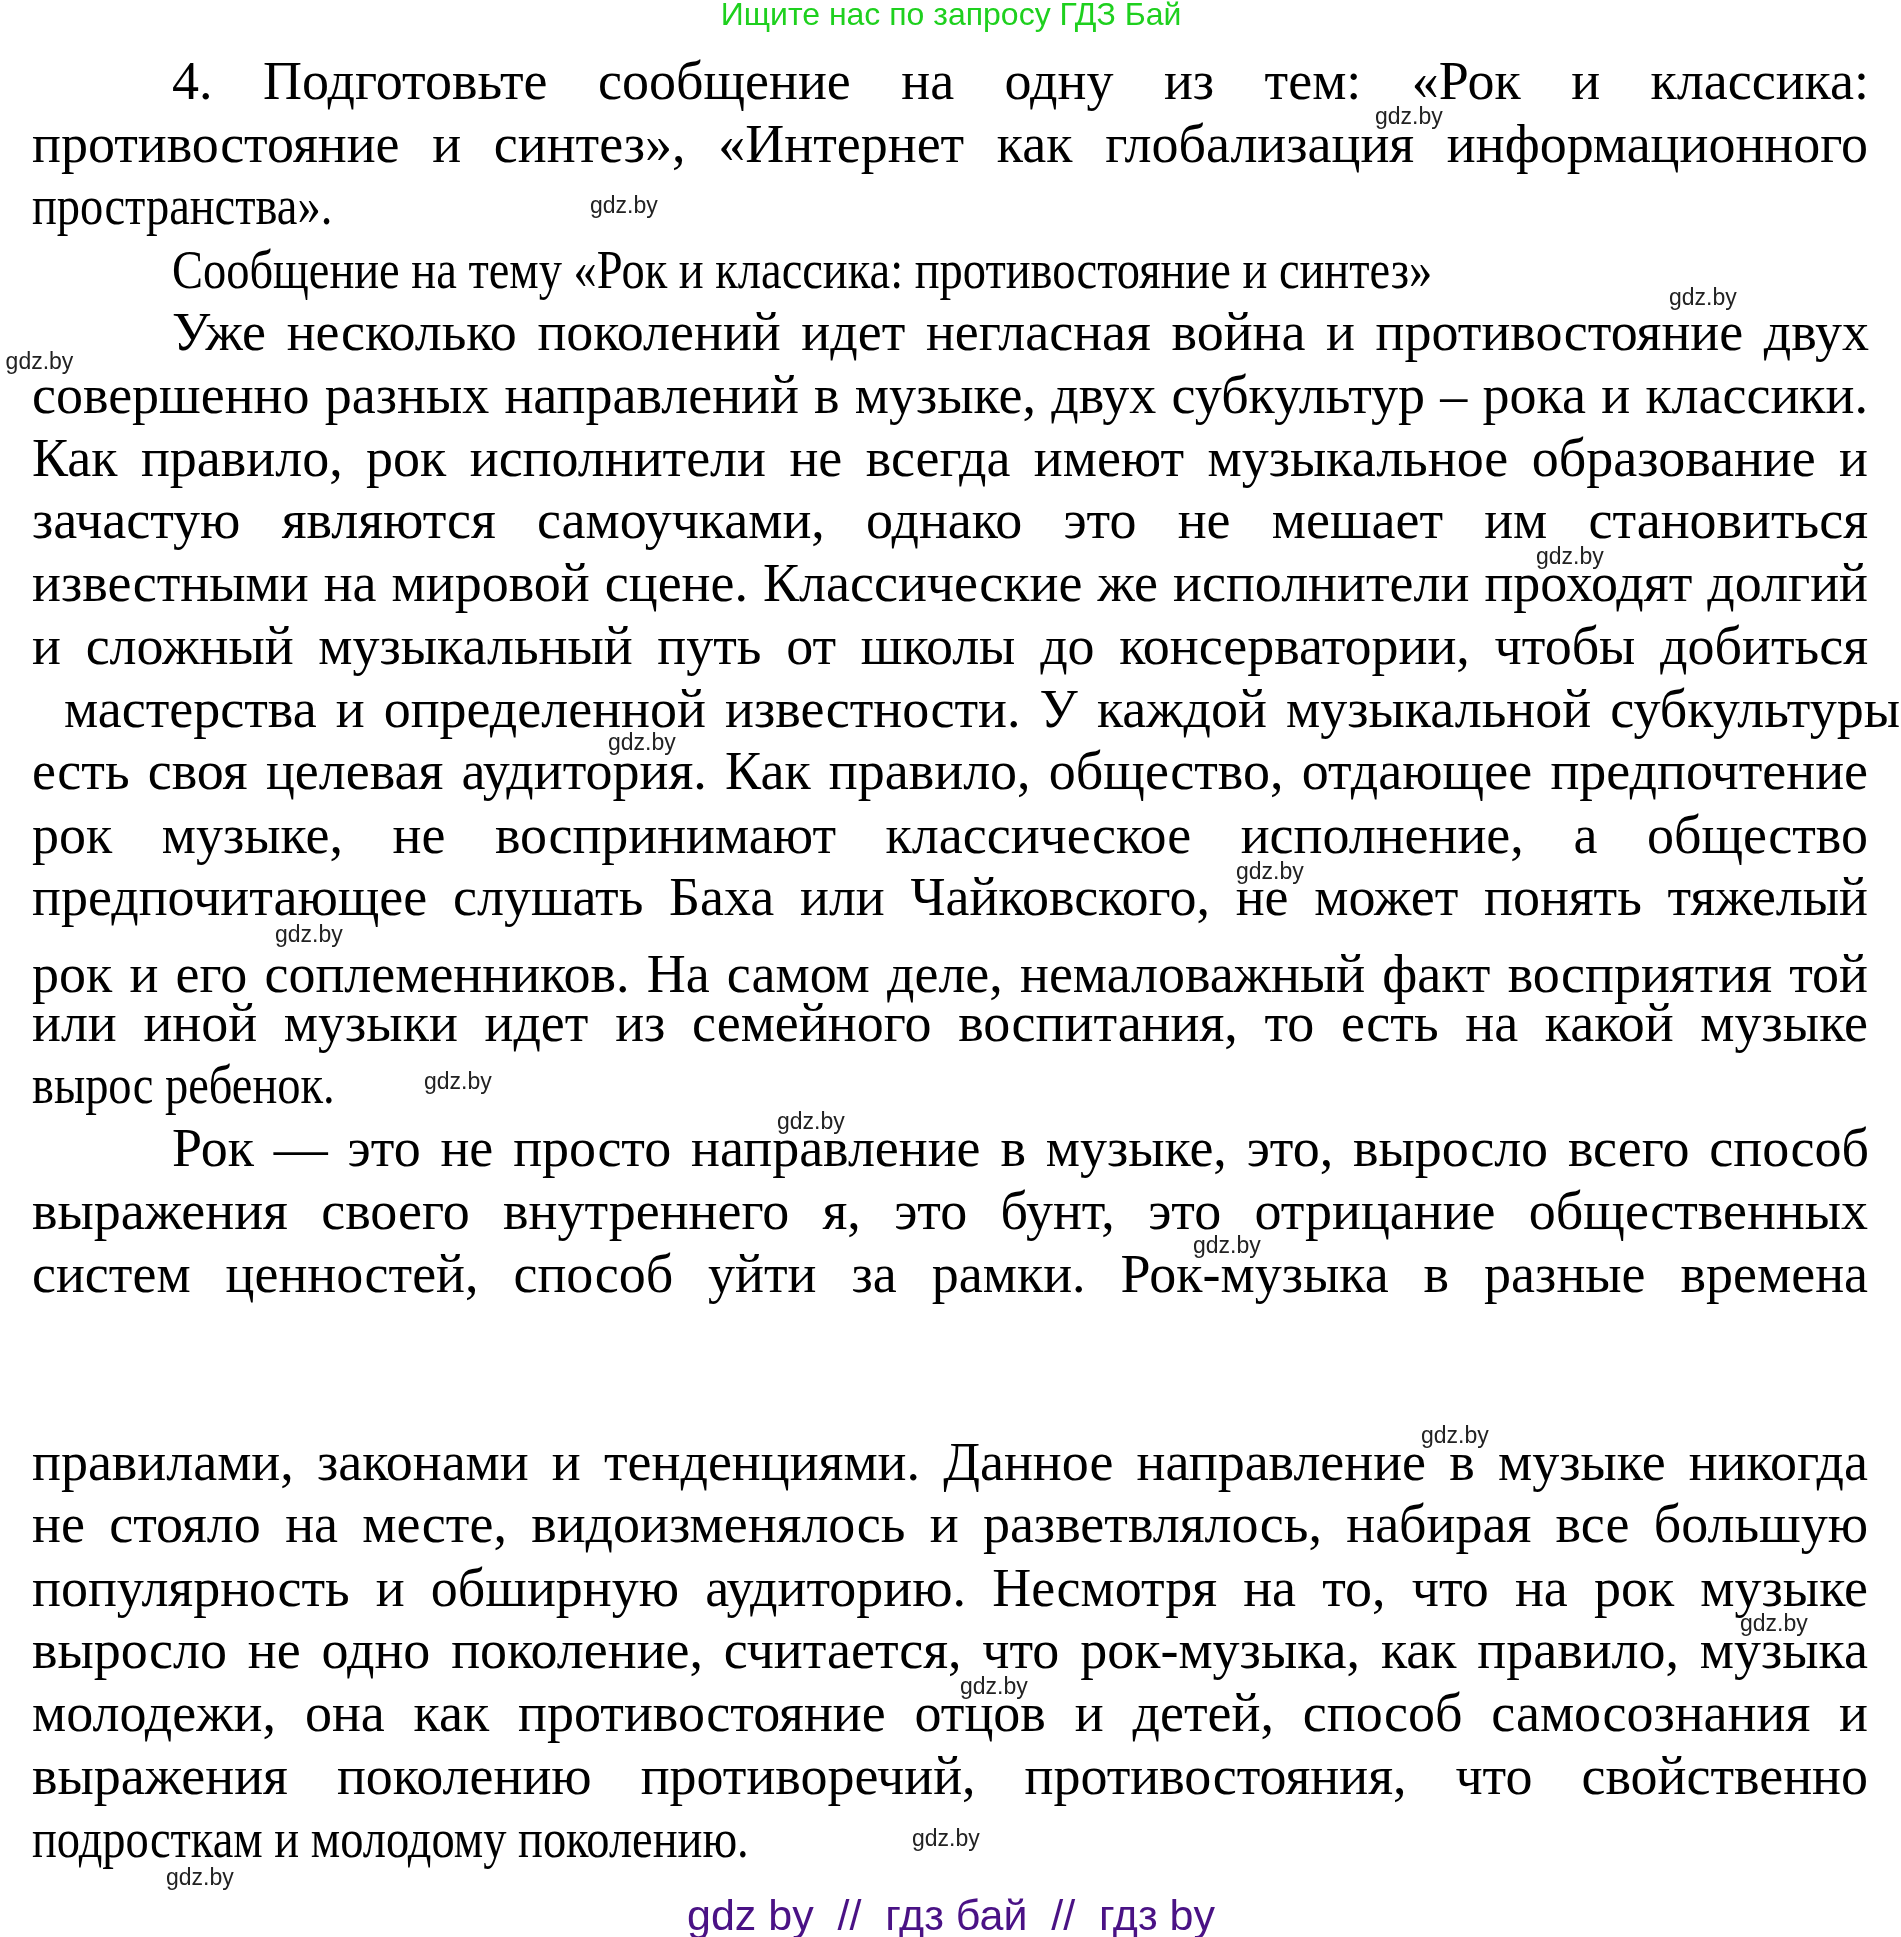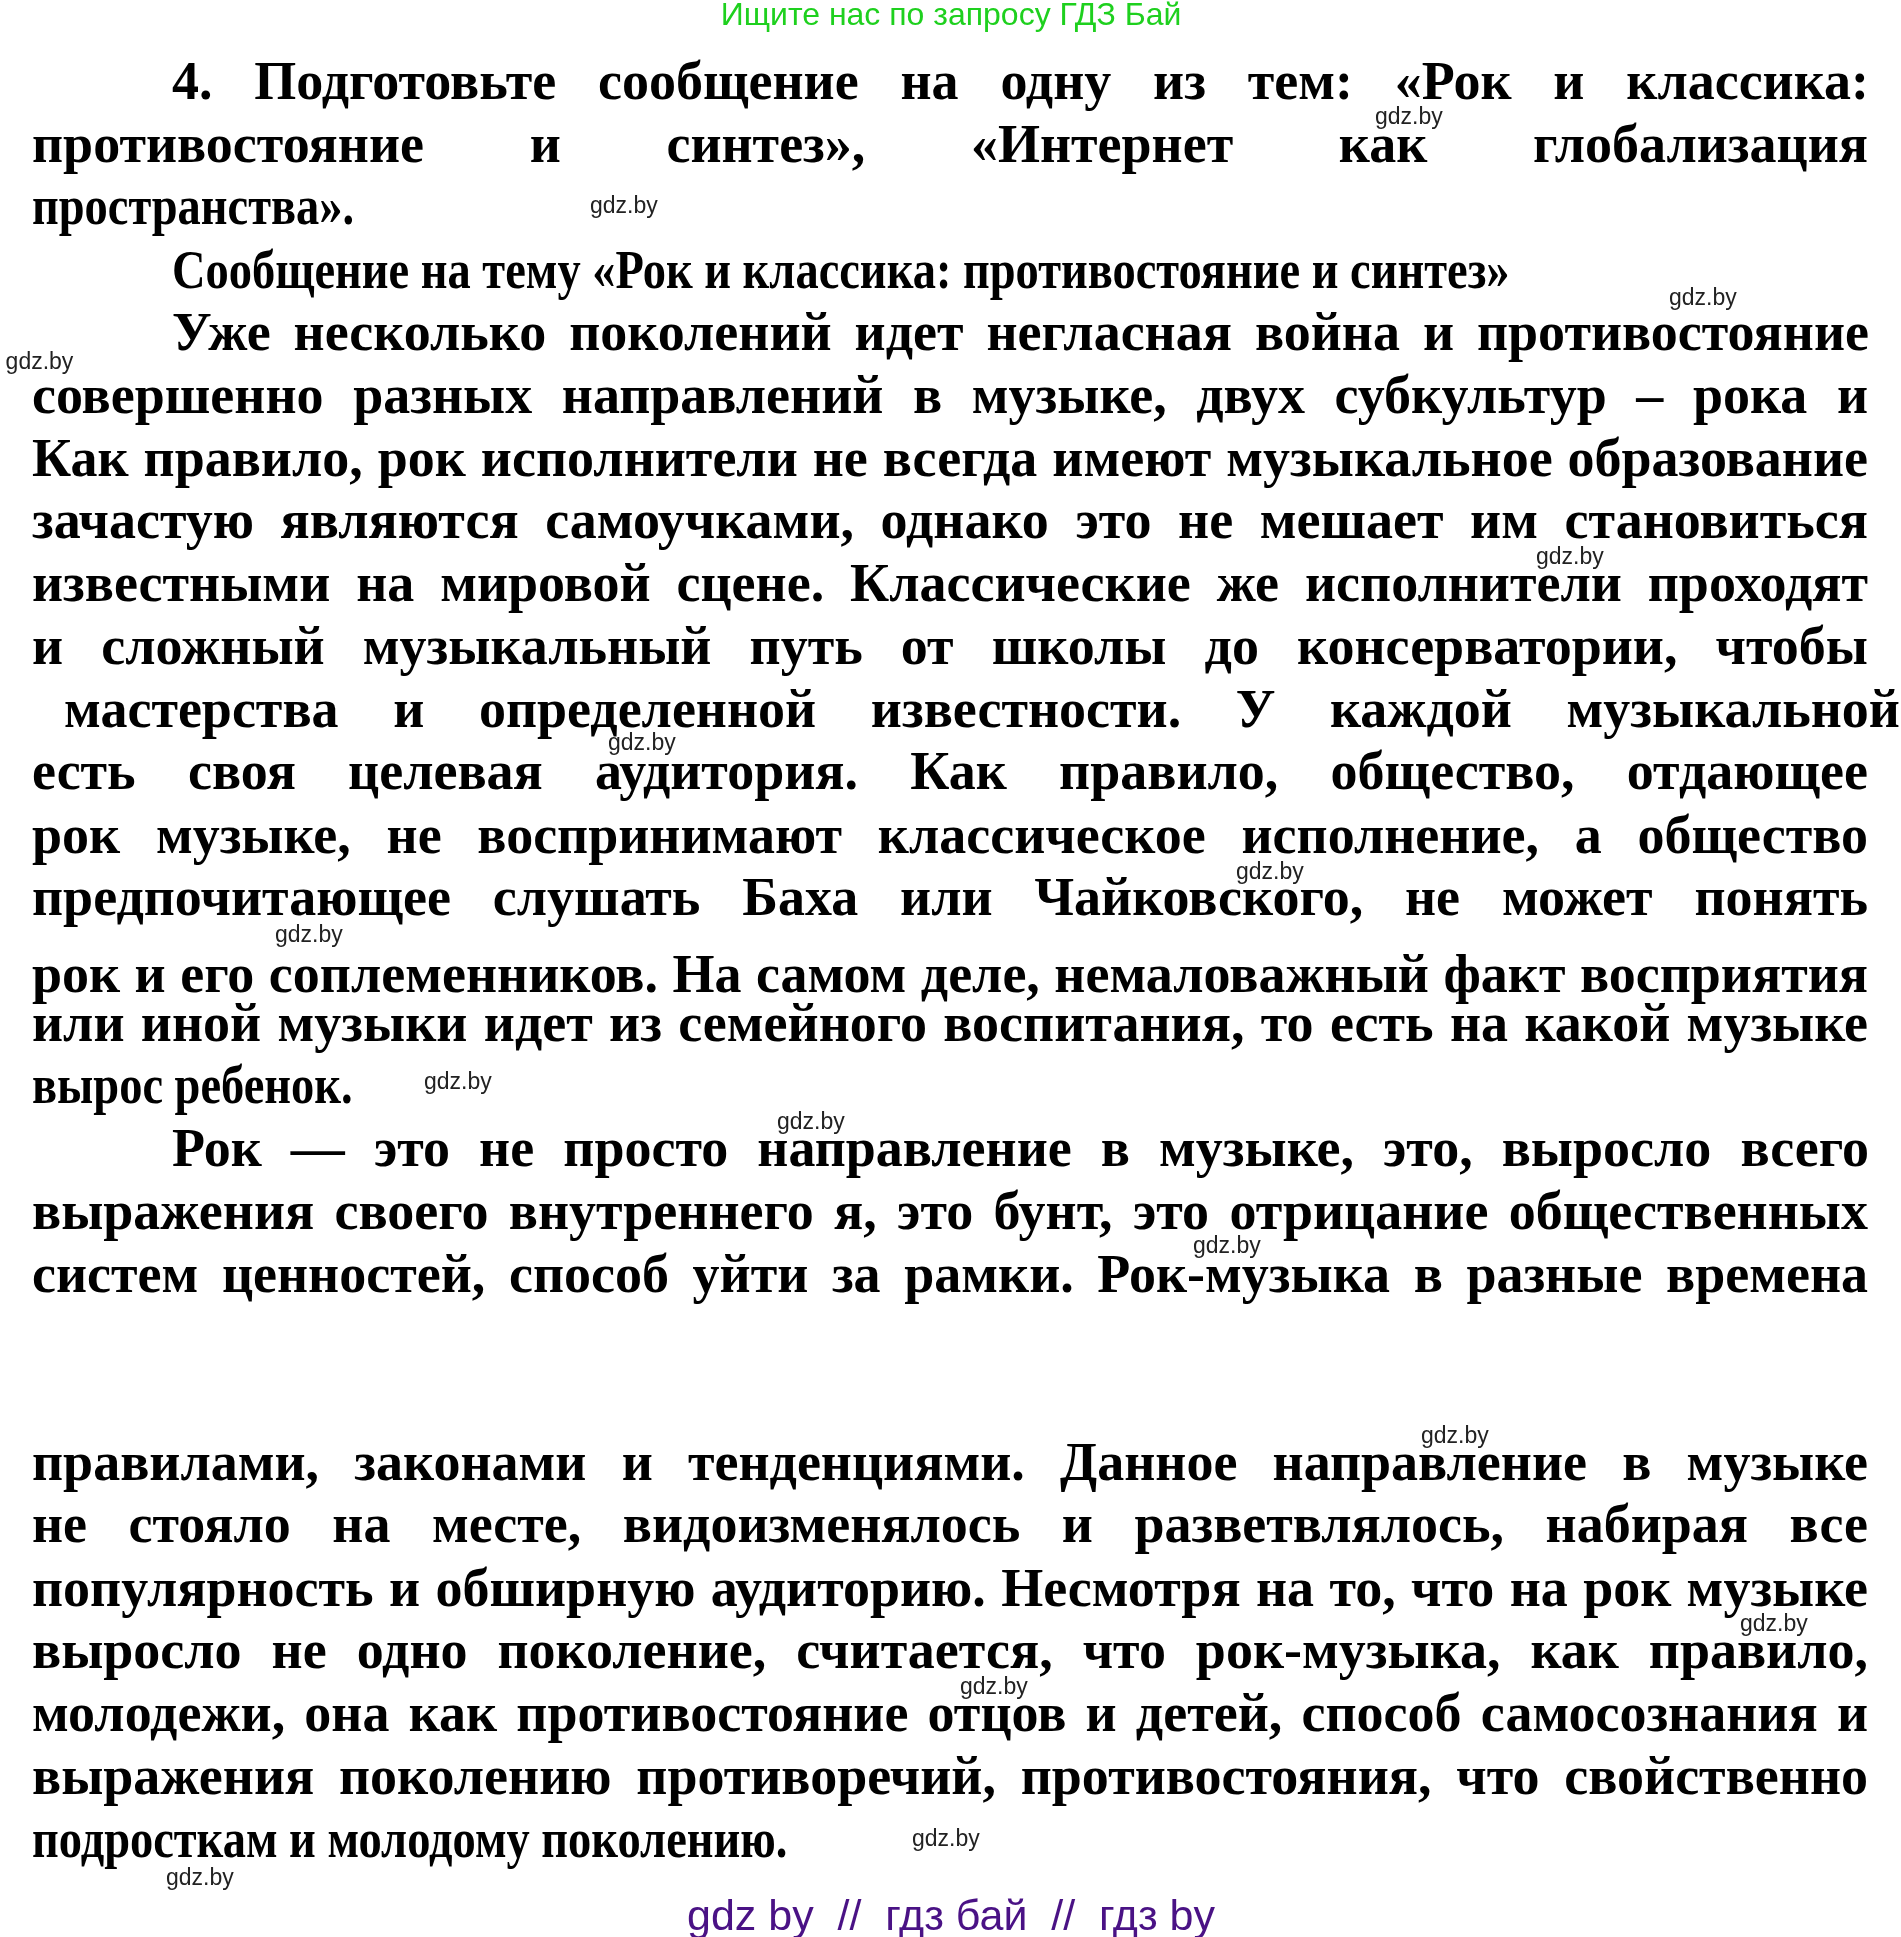--- a/index.html
+++ b/index.html
@@ -14,21 +14,21 @@
   .footer-banner {
     position: absolute; top: 1891px; left: 0; width: 1902px; text-align: center;
     font-family: "Liberation Sans", sans-serif; font-size: 43px; color: #4a1285;
     white-space: pre;
   }
 
   .line {
     position: absolute; left: 32px; width: 1836px; height: 62px;
     font-family: "Liberation Serif", serif; font-size: 54px; color: #000;
     line-height: 62px; white-space: nowrap;
-    text-align: justify; text-align-last: justify; font-weight: bold;
+    text-align: justify; text-align-last: justify;
   }
   .line.last { text-align-last: left; }
   .line.indent { left: 172px; width: 1697px; }
 
   .wm {
     position: absolute; font-family: "Liberation Sans", sans-serif;
     font-size: 23px; color: #222; line-height: 26px; white-space: nowrap;
   }
 </style>
 </head>

